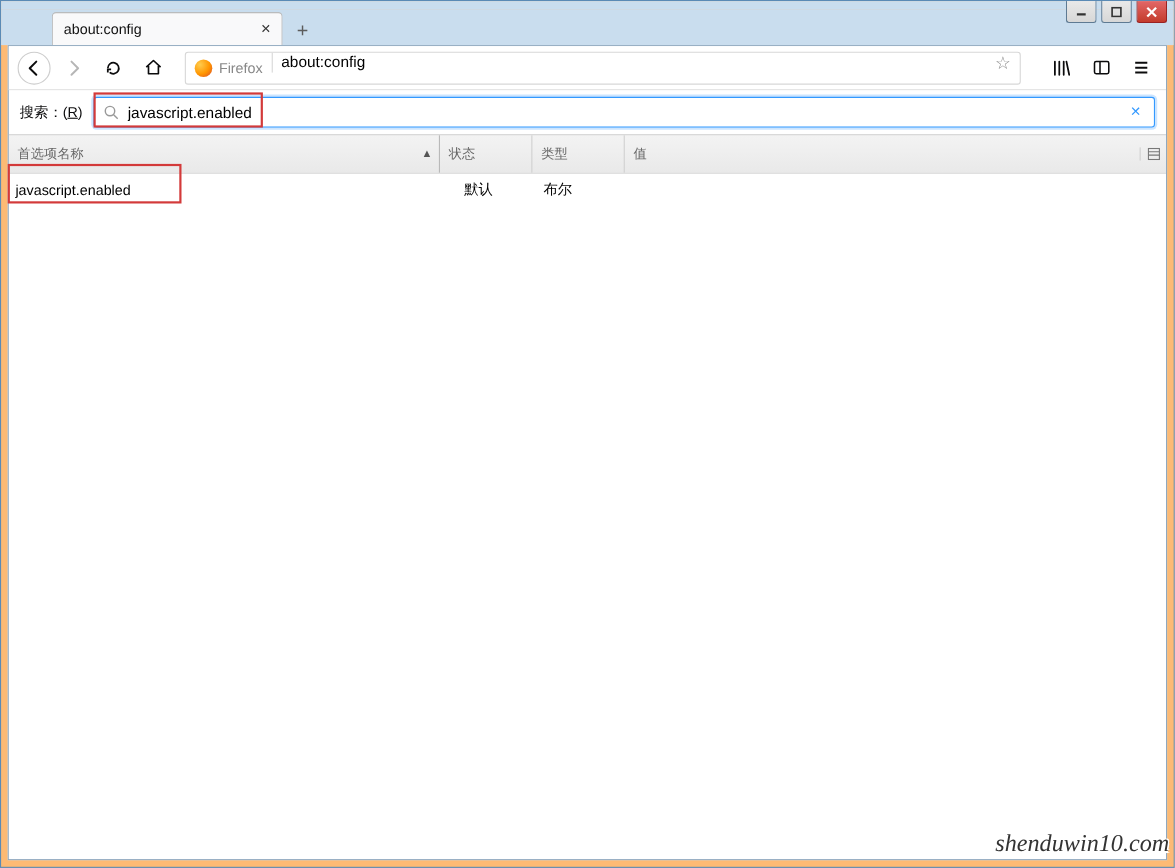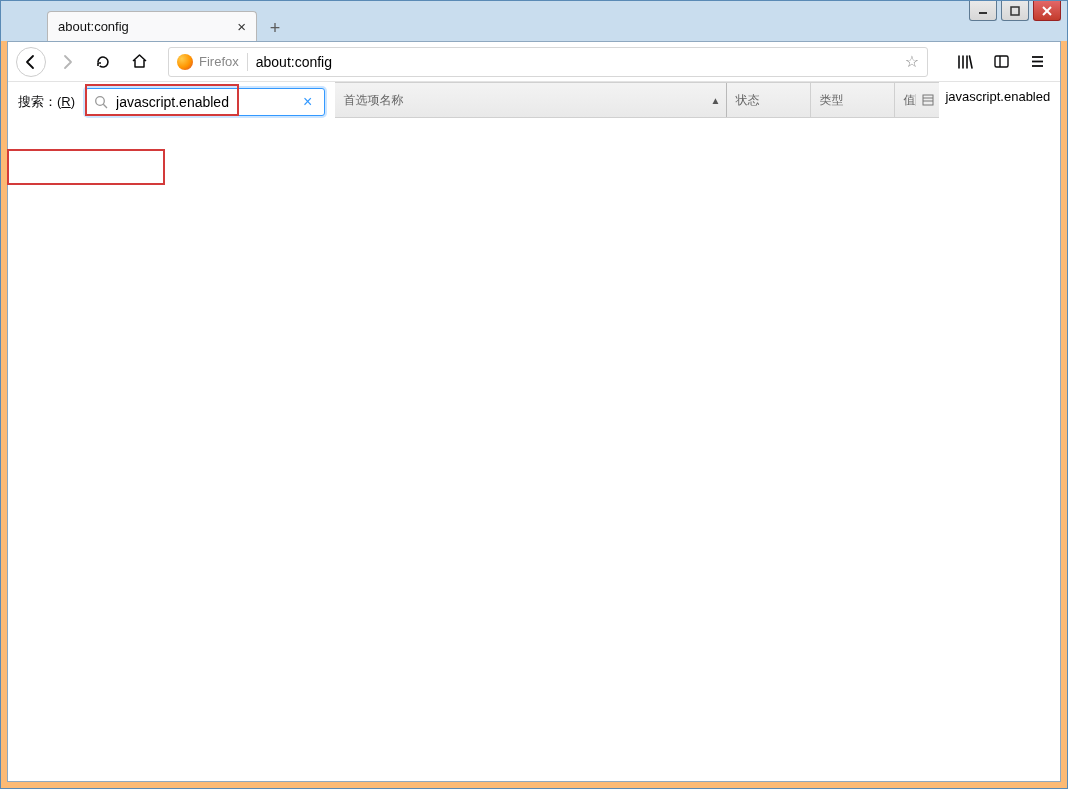--- a/index.html
+++ b/index.html
@@ -14,29 +14,29 @@
 .tab{background:#f9f9fa;border:1px solid #b7b7b7;border-bottom:none;border-radius:4px 4px 0 0;height:30px;min-width:210px;display:flex;align-items:center;padding:0 10px;gap:8px;color:#111}
 .tab-title{flex:1;font-size:13px}
 .tab-close{font-size:15px;color:#333;cursor:pointer;line-height:1}
 .new-tab{width:28px;height:26px;margin-left:4px;display:flex;align-items:center;justify-content:center;color:#5c5c5c;cursor:pointer;font-size:18px;border-radius:3px}
 .chrome-inner{position:absolute;left:6px;right:6px;top:40px;bottom:6px;background:#fff;border:1px solid #8fa8bf;display:flex;flex-direction:column}
 .nav-toolbar{height:40px;background:#fff;border-bottom:1px solid #e3e3e3;display:flex;align-items:center;padding:0 8px;gap:6px}
 .nav-btn{width:30px;height:30px;display:flex;align-items:center;justify-content:center;border-radius:4px;cursor:pointer;color:#0c0c0d}
 .nav-btn.disabled{color:#b6b6b6;cursor:default}
 .nav-btn.back{border:1px solid #cdcdcd;border-radius:50%}
 .nav-btn svg{display:block}
-.urlbar{flex:1;height:30px;border:1px solid #d7d7d7;border-radius:3px;display:flex;align-items:center;padding:0 8px;gap:8px;margin:0 8px}
+.urlbar{flex:1;height:30px;border:1px solid #d7d7d7;border-radius:3px;display:flex;padding:0 8px;gap:8px;margin:0 8px}
 .ff-badge{display:flex;align-items:center;gap:6px}
 .ff-ico{width:16px;height:16px;border-radius:50%;background:radial-gradient(circle at 30% 30%,#ffcc4d,#ff9500 55%,#e25822 90%);position:relative}
 .ff-label{color:#888;font-size:13px}
 .url-sep{width:1px;height:18px;background:#d7d7d7}
 .url-text{flex:1;color:#000;font-size:14px}
 .star{color:#888;font-size:16px;cursor:pointer}
 .right-toolbar{display:flex;align-items:center;gap:6px;padding-left:8px}
-.content{flex:1;display:flex;flex-direction:row;overflow:hidden}
+.content{flex:1;display:flex;flex-direction:column;overflow:hidden}
 .search-row{display:flex;align-items:center;height:40px;padding:6px 10px;gap:10px}
 .search-label{color:#0c0c0d;font-size:13px;white-space:nowrap}
 .search-label u{text-decoration:underline}
 .search-box{flex:1;height:28px;border:1px solid #3399ff;border-radius:3px;display:flex;align-items:center;padding:0 8px;background:#fff;box-shadow:0 0 0 2px rgba(51,153,255,.25)}
 .search-ico{color:#999;margin-right:6px;display:flex}
 .search-input{flex:1;border:none;outline:none;font-size:14px;color:#000;background:transparent}
 .search-clear{color:#3399ff;font-size:16px;cursor:pointer;padding:0 4px}
 .table-header{height:36px;background:linear-gradient(#f3f3f3,#e9e9e9);border-top:1px solid #d0d0d0;border-bottom:1px solid #d0d0d0;display:flex;align-items:center;color:#666;font-size:12px}
 .th{padding-left:8px;height:100%;display:flex;align-items:center;border-right:1px solid #d0d0d0;cursor:pointer}
 .th-pref{width:392px;position:relative;border-right-color:#b9b9b9}
@@ -195,13 +195,14 @@
           <div class="td-type">布尔</div>
         </div>
       </div>
 
     </div>
   </div>
 
   <div class="hl hl1"></div>
   <div class="hl hl2"></div>
 
+  <div class="watermark">shenduwin10.com</div>
 </div>
 
 </body></html>

